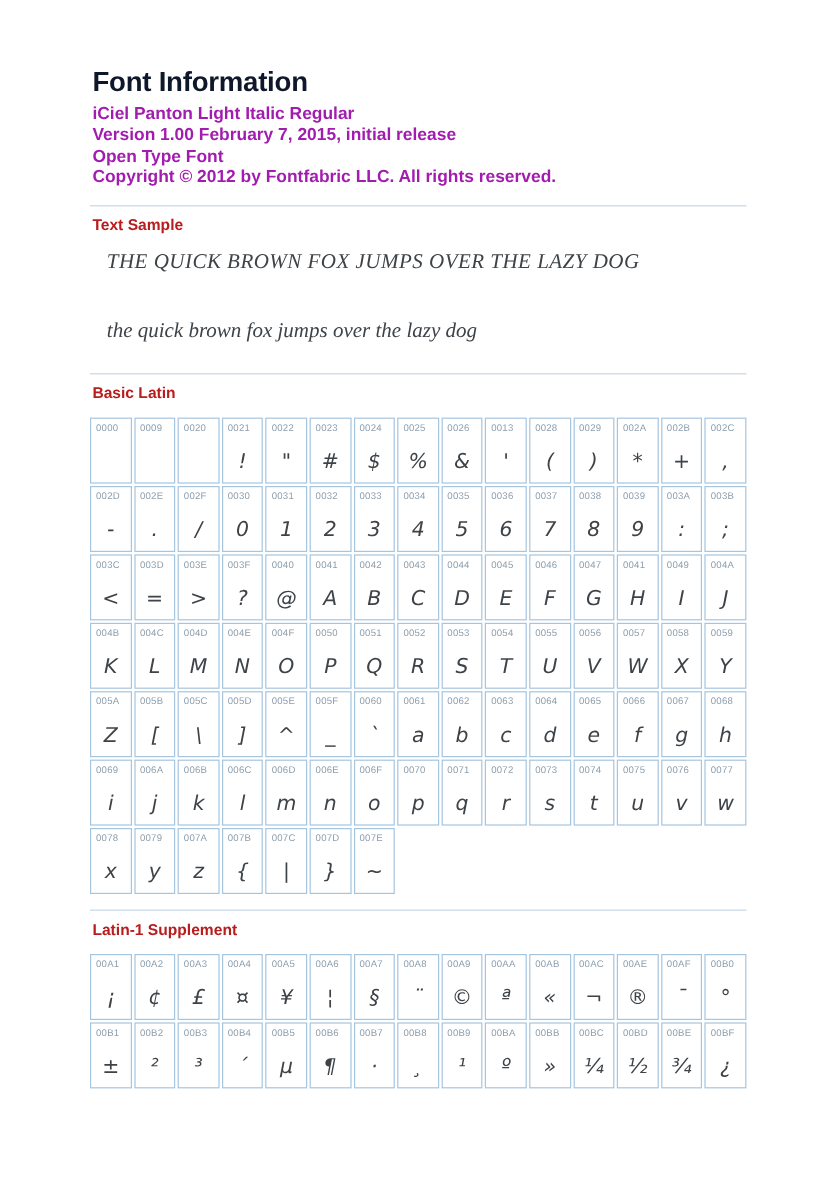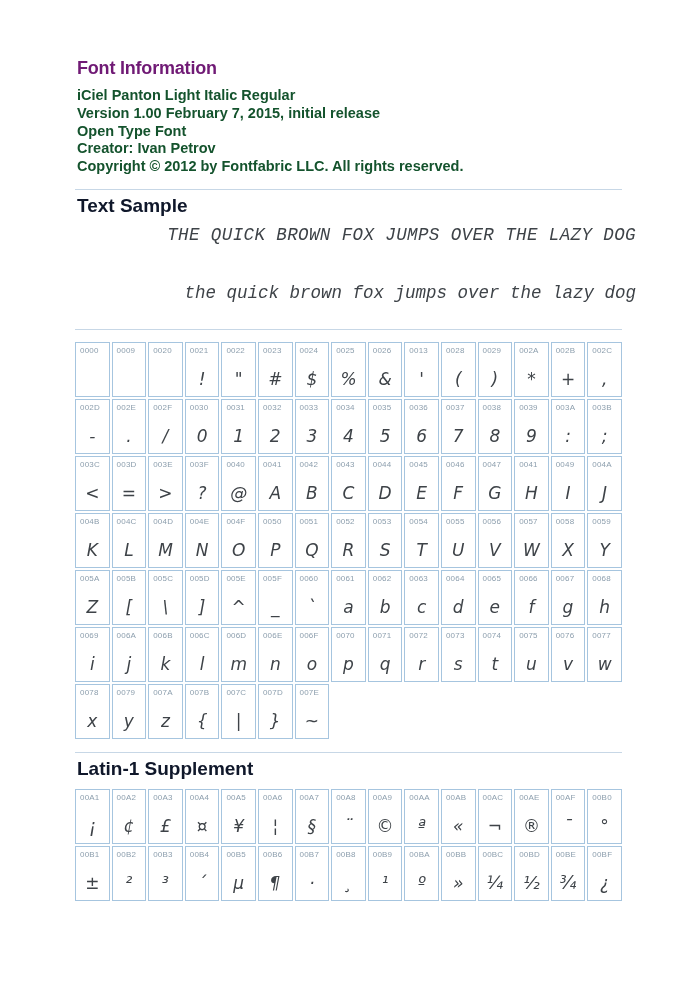--- a/index.html
+++ b/index.html
@@ -3,34 +3,34 @@
 <meta charset="utf-8">
 <style>
   html,body{margin:0;padding:0;}
   body{
     width:696px;height:985px;background:#ffffff;overflow:hidden;
     font-family:"Liberation Sans",sans-serif;
     -webkit-font-smoothing:antialiased;
   }
   .page{padding:55px 74px 0 75px;box-sizing:border-box;width:696px;height:985px;}
   .title{
-    color:#701a75;font-size:18px;font-weight:bold;margin:0 0 6px 2px;
+    color:#0f172a;font-size:23px;font-weight:bold;margin:0 0 6px 2px;
     letter-spacing:-0.2px;line-height:26px;
   }
   .info-line{
-    font-weight:bold;font-size:14.5px;color:#14532d;line-height:17.8px;margin-left:2px;
+    font-weight:bold;font-size:14.5px;color:#a21caf;line-height:17.8px;margin-left:2px;
   }
   .sec-rule{border:none;border-top:1px solid #C7D7E6;height:0;margin:13px 0 0 0;}
   .sec-rule.wide-gap{margin-top:25px;}
   .sec-heading{
-    color:#0f172a;font-size:19px;font-weight:bold;margin:8px 0 0 2px;line-height:16px;
+    color:#b91c1c;font-size:13px;font-weight:bold;margin:8px 0 0 2px;line-height:16px;
   }
   .sample{
-    font-family:Liberation Mono, monospace;font-style:italic;color:#3E4348;
-    text-align:right;position:relative;left:14px;font-size:17.5px;line-height:21px;
+    font-family:Liberation Serif, serif;font-style:italic;color:#3E4348;
+    text-align:left;position:relative;left:14px;font-size:17.5px;line-height:21px;
   }
   .sample-upper{margin-top:11px;letter-spacing:0.4px;}
   .sample-lower{margin-top:37px;}
   .chargrid{margin-top:12px;}
   .char-row{display:flex;gap:2px;margin-bottom:2px;align-items:flex-end;}
   .char-cell{
     box-sizing:border-box;width:34.6px;height:55px;flex:0 0 34.6px;
     border:1px solid #A6C5DF;position:relative;background:#ffffff;
   }
   .code{
@@ -47,30 +47,30 @@
 <body>
 
 <div class="page">
 
   <h1 class="title">Font Information</h1>
 
   <div class="info-block">
     <div class="info-line">iCiel Panton Light Italic Regular</div>
     <div class="info-line">Version 1.00 February 7, 2015, initial release</div>
     <div class="info-line">Open Type Font</div>
-    <div class="info-line">Creator: Ivan Petrov</div>
     <div class="info-line">Copyright © 2012 by Fontfabric LLC. All rights reserved.</div>
   </div>
 
   <hr class="sec-rule">
   <h2 class="sec-heading">Text Sample</h2>
   <div class="sample sample-upper">THE QUICK BROWN FOX JUMPS OVER THE LAZY DOG</div>
   <div class="sample sample-lower">the quick brown fox jumps over the lazy dog</div>
 
   <hr class="sec-rule wide-gap">
+  <h2 class="sec-heading">Basic Latin</h2>
   <div class="chargrid">
       <div class="char-row">
         <div class="char-cell">
           <span class="code">0000</span>
           <span class="glyph"></span>
         </div>
         <div class="char-cell">
           <span class="code">0009</span>
           <span class="glyph"></span>
         </div>

